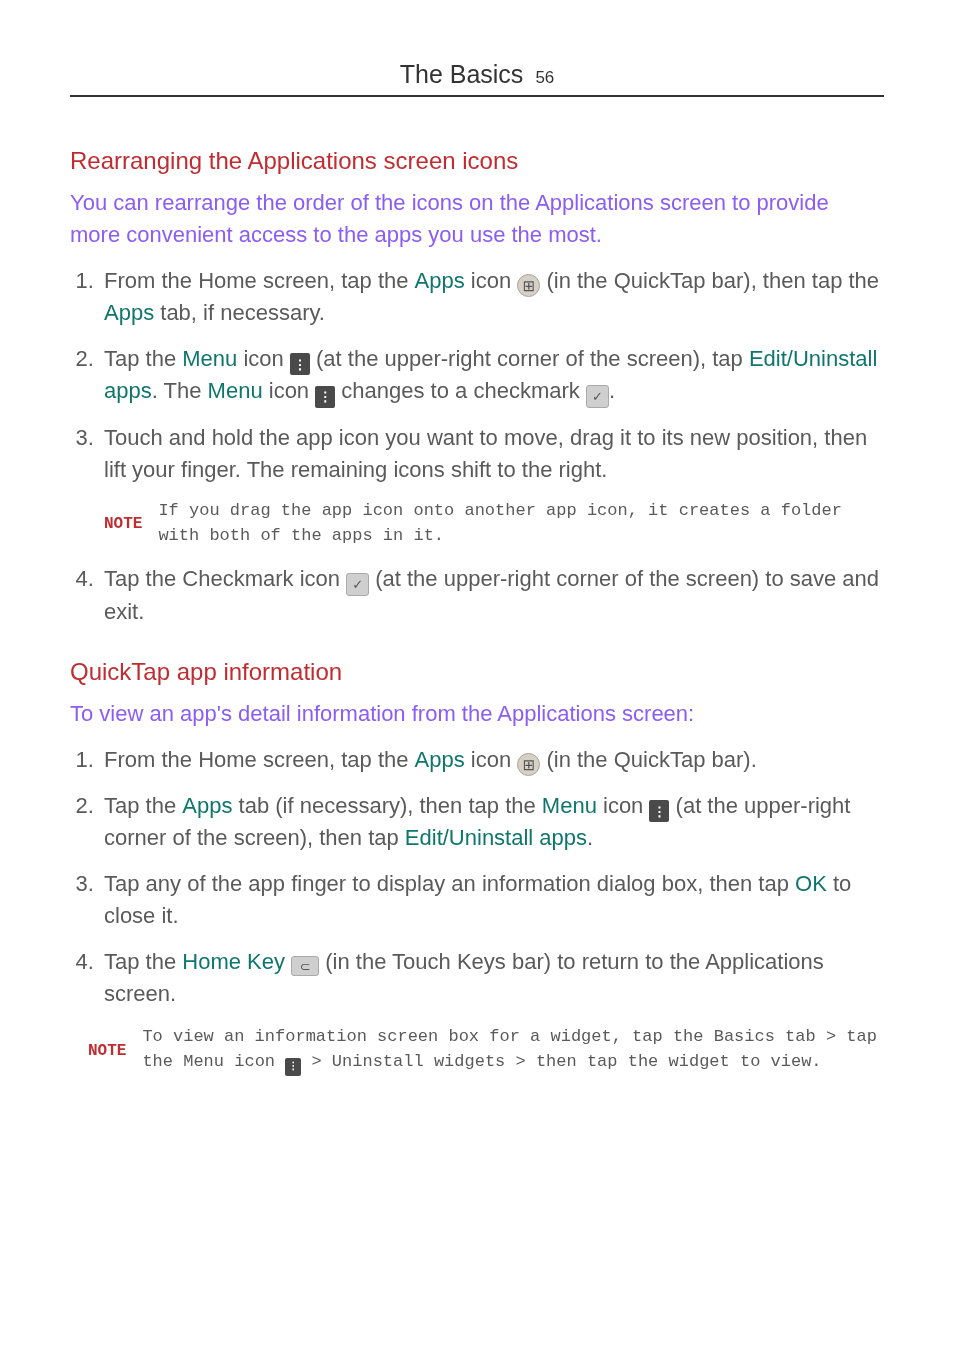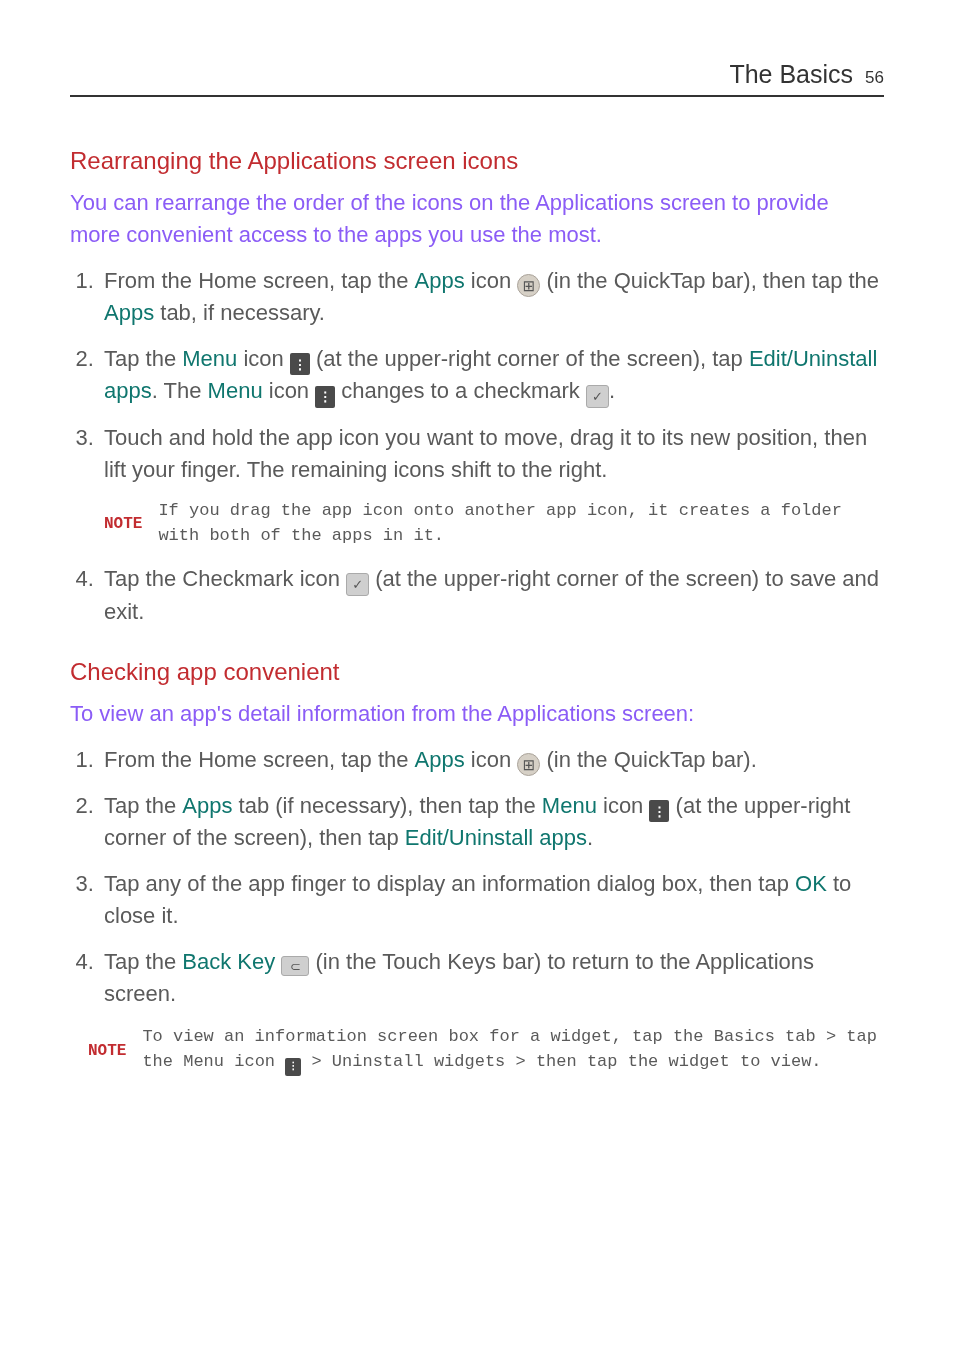--- a/index.html
+++ b/index.html
@@ -10,21 +10,21 @@
     color: #5a5a5a;
     width: 954px;
     font-weight: 300;
   }
   .page {
     padding: 60px 70px 80px 70px;
   }
   .header-line {
     border-bottom: 2px solid #333;
     display: flex;
-    justify-content: flex-end;
+    justify-content: center;
     align-items: baseline;
     padding-bottom: 6px;
     margin-bottom: 50px;
   }
   .header-title {
     font-size: 25px;
     color: #333;
     font-weight: 400;
     margin-right: 12px;
   }
@@ -167,35 +167,35 @@
       <div class="note-row" style="margin-left:0; margin-top:12px;">
         <span class="note-label">NOTE</span>
         <span class="note-text">If you drag the app icon onto another app icon, it creates a folder with both of the apps in it.</span>
       </div>
     </li>
     <li>
       <span>Tap the Checkmark icon </span><span class="icon icon-check">✓</span><span> (at the upper-right corner of the screen) to save and exit.</span>
     </li>
   </ol>
 
-  <div class="section-heading">Checking app convenient</div>
+  <div class="section-heading">QuickTap app information</div>
   <div class="para">To view an app's detail information from the Applications screen:</div>
 
   <ol class="steps">
     <li>
       <span>From the Home screen, tap the </span><span class="bold">Apps</span><span> icon </span><span class="icon icon-apps">⊞</span><span> (in the QuickTap bar).</span>
     </li>
     <li>
       <span>Tap the </span><span class="bold">Apps</span><span> tab (if necessary), then tap the </span><span class="bold">Menu</span><span> icon </span><span class="icon icon-menu">⋮</span><span> (at the upper-right corner of the screen), then tap </span><span class="bold">Edit/Uninstall apps</span><span>.</span>
     </li>
     <li>
       <span>Tap any of the app finger to display an information dialog box, then tap </span><span class="bold">OK</span><span> to close it.</span>
     </li>
     <li>
-      <span>Tap the </span><span class="bold">Back Key</span><span> </span><span class="icon icon-back">⊂</span><span> (in the Touch Keys bar) to return to the Applications screen.</span>
+      <span>Tap the </span><span class="bold">Home Key</span><span> </span><span class="icon icon-back">⊂</span><span> (in the Touch Keys bar) to return to the Applications screen.</span>
     </li>
   </ol>
 
   <div class="note-row" style="margin-left:18px;">
     <span class="note-label">NOTE</span>
     <span class="note-text">
       <span>To view an information screen box for a widget, tap the </span><span class="note-bold">Basics</span><span> tab &gt; tap the </span><span class="note-bold">Menu</span><span> icon </span><span class="icon icon-menu-small">⋮</span><span> &gt; </span><span class="note-bold">Uninstall widgets</span><span> &gt; then tap the widget to view.</span>
     </span>
   </div>
 

